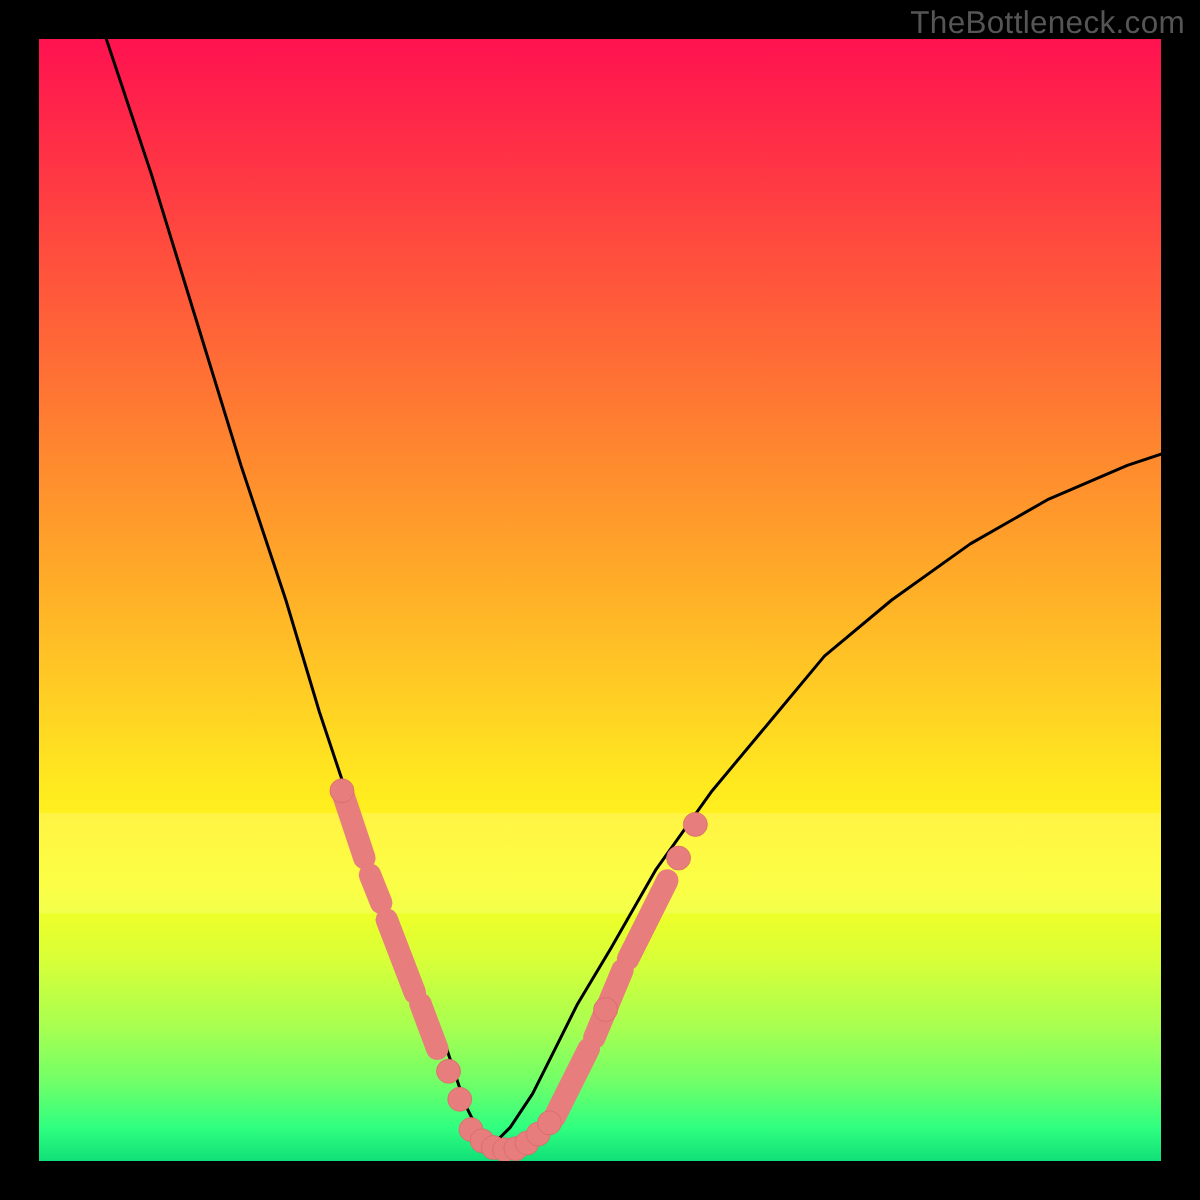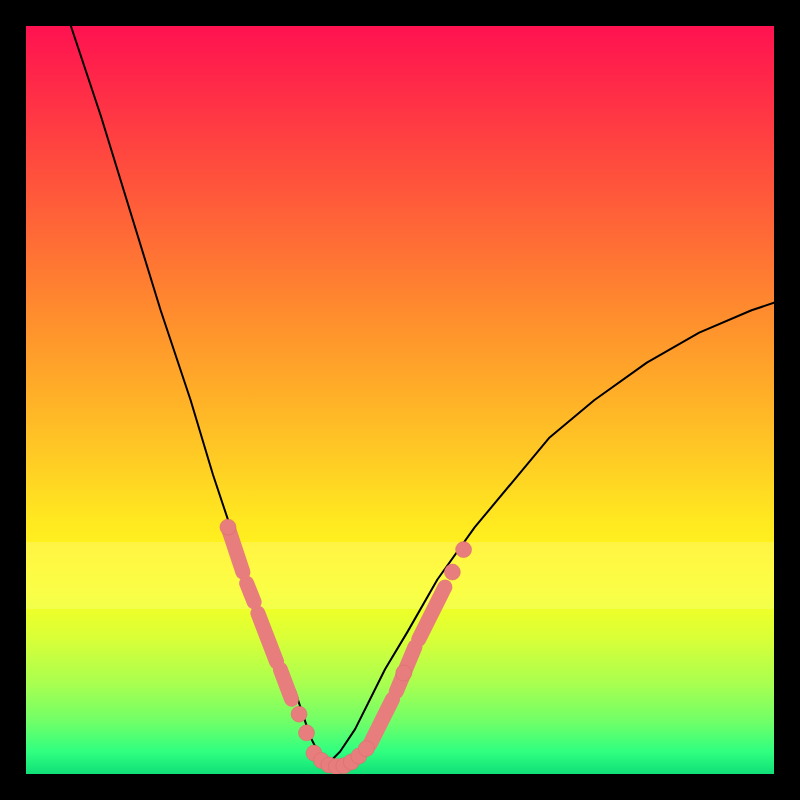--- a/index.html
+++ b/index.html
@@ -64,20 +64,21 @@
   }
   .curve-svg {
     position: absolute;
     inset: 0;
   }
 </style>
 </head>
 <body>
 
 <div class="outer">
+  <div class="watermark">TheBottleneck.com</div>
 
   <div class="plot-frame">
     <div class="gradient-bg"></div>
     <div class="pale-band" id="pale-band" style="top: 516.12px; height: 67.32px;"></div>
 
     <svg class="curve-svg" viewBox="0 0 748 748" preserveAspectRatio="none">
       <g id="curve-group">
           <path d="M44.88 0.00 L74.80 89.76 L104.72 187.00 L134.64 284.24 L164.56 374.00 L187.00 448.80 L209.44 516.12 L224.40 561.00 L239.36 598.40 L254.32 635.80 L269.28 665.72 L276.76 688.16 L284.24 710.60 L291.72 725.56 L299.20 740.52 " fill="none" stroke="#000000" stroke-width="2" stroke-linecap="round" stroke-linejoin="round"></path>
           <path d="M299.20 740.52 L314.16 725.56 L329.12 703.12 L344.08 673.20 L359.04 643.28 L381.48 605.88 L411.40 553.52 L448.80 501.16 L486.20 456.28 L523.60 411.40 L568.48 374.00 L620.84 336.60 L673.20 306.68 L725.56 284.24 L748.00 276.76 " fill="none" stroke="#000000" stroke-width="2" stroke-linecap="round" stroke-linejoin="round"></path>
         </g>

